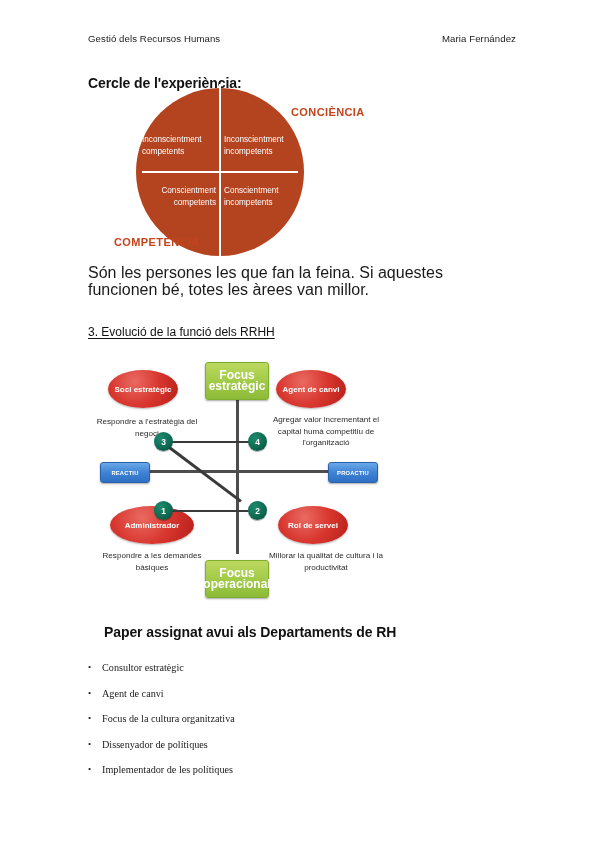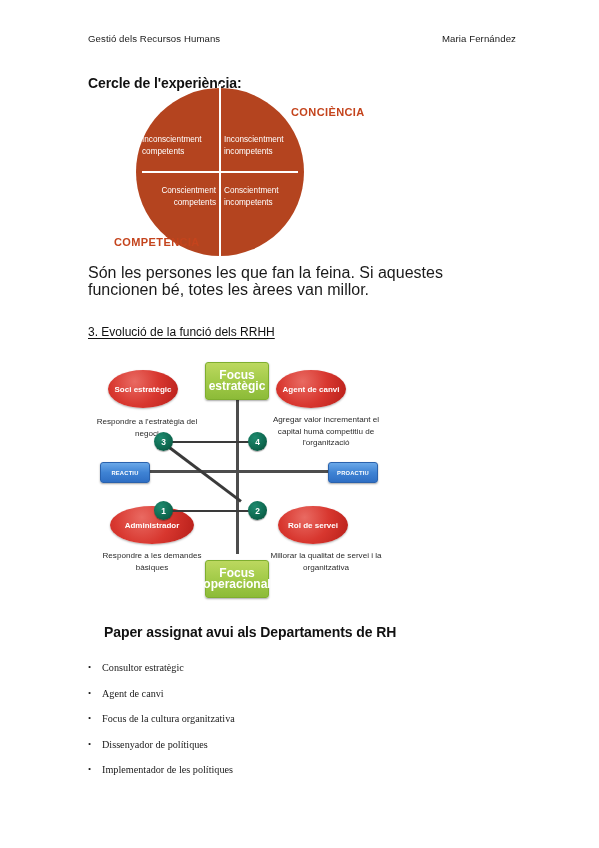--- a/index.html
+++ b/index.html
@@ -210,21 +210,21 @@
     <div class="bbox right">PROACTIU</div>
 
     <div class="ell e-soci">Soci estratègic</div>
     <div class="ell e-agent">Agent de canvi</div>
     <div class="ell e-rol">Rol de servei</div>
     <div class="ell e-admin">Administrador</div>
 
     <div class="cap c-soci">Respondre a l'estratègia del negoci</div>
     <div class="cap c-agent">Agregar valor incrementant el capital humà competitiu de l'organització</div>
     <div class="cap c-admin">Respondre a les demandes bàsiques</div>
-    <div class="cap c-rol">Millorar la qualitat de servei i la organitzativa</div>
+    <div class="cap c-rol">Millorar la qualitat de cultura i la productivitat</div>
 
     <div class="conn h34"></div>
     <div class="conn h12"></div>
     <div class="conn diag"></div>
 
     <div class="node n3">3</div>
     <div class="node n4">4</div>
     <div class="node n1">1</div>
     <div class="node n2">2</div>
   </div>

